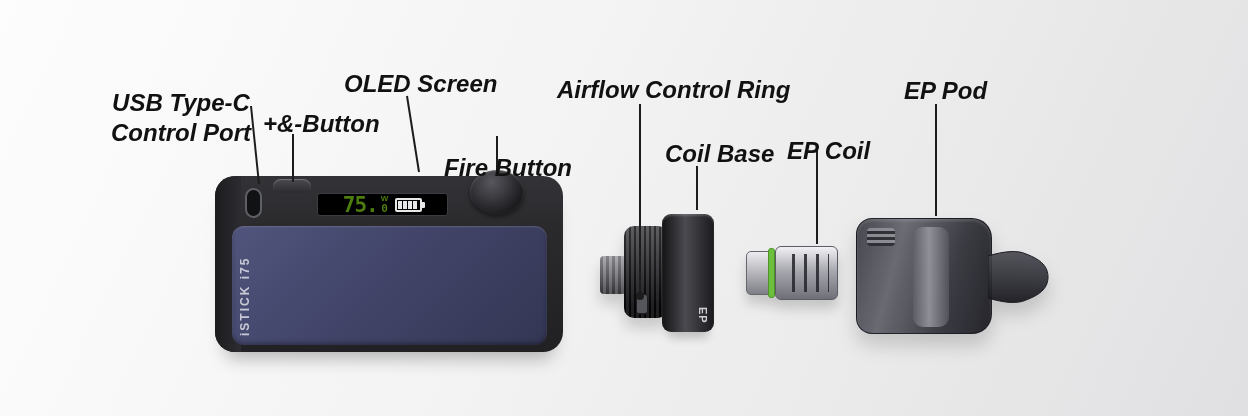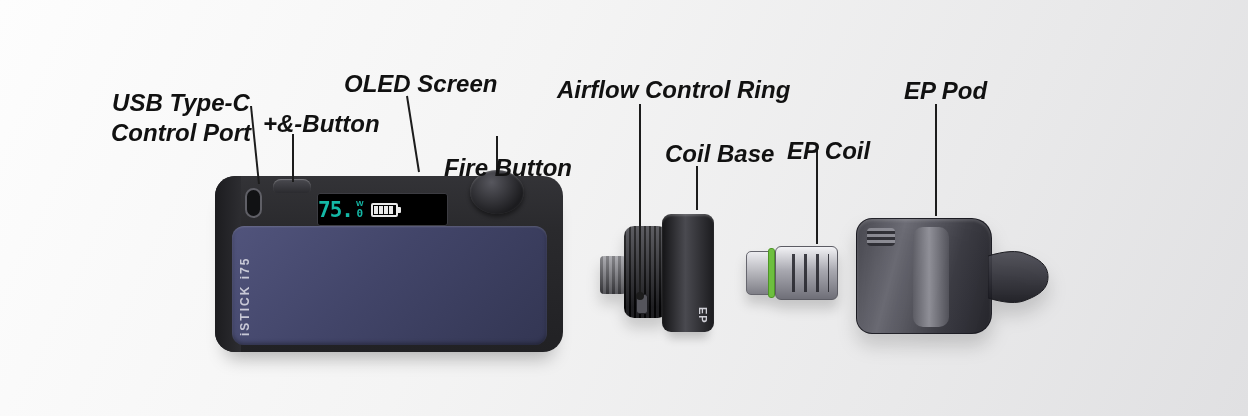--- a/index.html
+++ b/index.html
@@ -71,24 +71,24 @@
     position: absolute; left: 30px; top: 12px; width: 17px; height: 30px;
     background: #111214; border: 2px solid #5f5f66; border-radius: 9px;
   }
   .rocker {
     position: absolute; left: 58px; top: 3px; width: 38px; height: 14px;
     background: linear-gradient(180deg, #4a4a50, #2b2b2f);
     border-radius: 8px 8px 5px 5px;
     box-shadow: inset 0 1px 1px rgba(255,255,255,0.25);
   }
   .screen {
-    position: absolute; left: 102px; top: 17px; width: 131px; height: 33px;
+    position: absolute; left: 102px; top: 17px; width: 131px; height: 23px;
     background: #000; border: 1px solid #3c3c42; border-radius: 3px;
-    display: flex; align-items: center; gap: 3px;
-    color: #14b8a6;
+    display: flex; align-items: center; justify-content: center; gap: 3px;
+    color: #4d7c0f;
   }
   .watt-main { font-family: "DejaVu Sans Mono", monospace; font-weight: bold; font-size: 21px; letter-spacing: -1px; }
   .watt-stack { display: flex; flex-direction: column; align-items: center; line-height: 1; }
   .watt-unit { font-size: 8px; font-weight: bold; }
   .watt-sub  { font-family: "DejaVu Sans Mono", monospace; font-size: 11px; font-weight: bold; }
   .battery {
     position: relative; width: 27px; height: 14px;
     border: 2px solid #e8e8e8; border-radius: 2px; margin-left: 4px;
     display: flex; align-items: center; gap: 1px; padding: 1px;
   }

